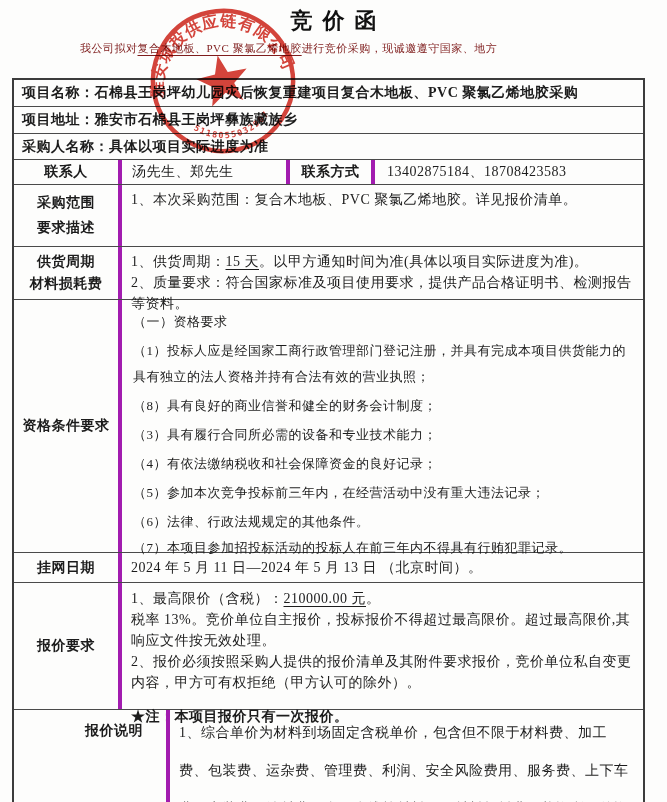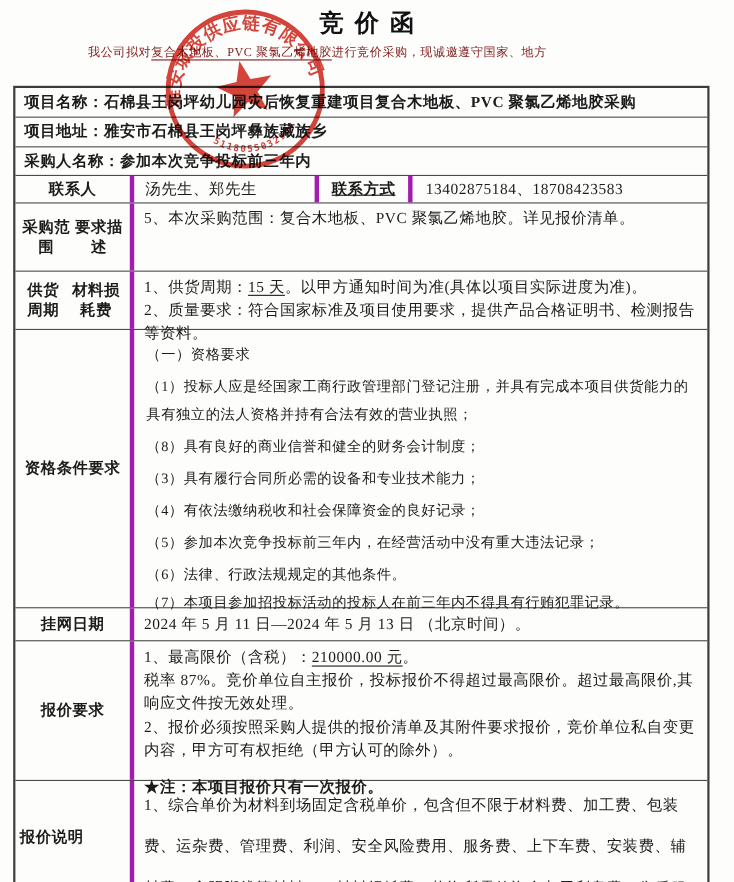--- a/index.html
+++ b/index.html
@@ -16,38 +16,38 @@
   .intro{font-size:11px;line-height:21px;color:#7f1d1d;letter-spacing:0.5px;}
   .intro .l1{padding-left:80px;}
   .intro .l2{padding-left:57px;}
   .u{text-decoration:underline;text-underline-offset:3px;}
   .tbl{
     position:absolute;left:12px;top:78px;width:629px;
     border:2px solid #3c3c3c;background:transparent;
     font-size:14px;letter-spacing:0.5px;
   }
   .row{display:flex;border-bottom:1px solid #4a4a4a;box-sizing:border-box;}
-  .row:last-child{border-bottom:none;}
+  .row:last-child{border-bottom:none;padding-left:48px;}
   .single{padding:4px 8px;font-weight:bold;align-items:flex-start;}
   .r-name{height:27px;}
   .r-addr{height:27px;}
   .r-purch{height:26px;}
   .cell{box-sizing:border-box;border-right:4px solid #a21caf;}
   .cell:last-child{border-right:none;}
   .labelcell{
-    width:108px;flex:0 0 108px;display:flex;
+    width:108px;flex:0 0 108px;display:flex;flex-direction:column;
     justify-content:space-evenly;align-items:center;
     font-weight:bold;text-align:center;padding:2px 4px;
   }
   .content{flex:1;padding:4px 9px;}
   .r-contact{height:25px;}
   .r-contact .cell{display:flex;align-items:center;}
   .c-lab{width:108px;flex:0 0 108px;justify-content:center;font-weight:bold;}
   .c-val{width:168px;flex:0 0 168px;padding:0 10px;}
-  .c-mlab{width:85px;flex:0 0 85px;justify-content:center;font-weight:bold;text-decoration:underline;}
+  .c-mlab{width:85px;flex:0 0 85px;justify-content:center;font-weight:bold;}
   .c-mval{flex:1;padding:0 12px;}
   .r-scope{height:62px;}
   .r-scope .content{line-height:21px;}
   .r-supply{height:53px;}
   .r-supply .content{line-height:21px;}
   .r-qual{height:253px;}
   .r-qual .content{padding:9px 9px 4px 11px;font-size:13px;}
   .qitem{line-height:26px;margin-bottom:3px;}
   .qitem.tight{margin-bottom:0;}
   .r-date{height:30px;}
@@ -78,36 +78,36 @@
 
     <div class="row single r-name">
       <span>项目名称：石棉县王岗坪幼儿园灾后恢复重建项目复合木地板、PVC 聚氯乙烯地胶采购</span>
     </div>
 
     <div class="row single r-addr">
       <span>项目地址：雅安市石棉县王岗坪彝族藏族乡</span>
     </div>
 
     <div class="row single r-purch">
-      <span>采购人名称：参加本次竞争投标前三年内</span>
+      <span>采购人名称：具体以项目实际进度为准</span>
     </div>
 
     <div class="row r-contact">
       <div class="cell c-lab">联系人</div>
       <div class="cell c-val">汤先生、郑先生</div>
       <div class="cell c-mlab">联系方式</div>
       <div class="cell c-mval">13402875184、18708423583</div>
     </div>
 
     <div class="row r-scope">
       <div class="cell labelcell">
         <span>采购范围</span>
         <span>要求描述</span>
       </div>
-      <div class="cell content">5、本次采购范围：复合木地板、PVC 聚氯乙烯地胶。详见报价清单。</div>
+      <div class="cell content">1、本次采购范围：复合木地板、PVC 聚氯乙烯地胶。详见报价清单。</div>
     </div>
 
     <div class="row r-supply">
       <div class="cell labelcell">
         <span>供货周期</span>
         <span>材料损耗费</span>
       </div>
       <div class="cell content">
         <div><span>1、供货周期：</span><span class="u">15 天</span><span>。以甲方通知时间为准(具体以项目实际进度为准)。</span></div>
         <div>2、质量要求：符合国家标准及项目使用要求，提供产品合格证明书、检测报告等资料。</div>
@@ -130,21 +130,21 @@
 
     <div class="row r-date">
       <div class="cell labelcell">挂网日期</div>
       <div class="cell content">2024 年 5 月 11 日—2024 年 5 月 13 日 （北京时间）。</div>
     </div>
 
     <div class="row r-quote">
       <div class="cell labelcell">报价要求</div>
       <div class="cell content">
         <div><span>1、最高限价（含税）：</span><span class="u">210000.00 元</span><span>。</span></div>
-        <div>税率 87%。竞价单位自主报价，投标报价不得超过最高限价。超过最高限价,其响应文件按无效处理。</div>
+        <div>税率 13%。竞价单位自主报价，投标报价不得超过最高限价。超过最高限价,其响应文件按无效处理。</div>
         <div>2、报价必须按照采购人提供的报价清单及其附件要求报价，竞价单位私自变更内容，甲方可有权拒绝（甲方认可的除外）。</div>
         <div class="note">★注：本项目报价只有一次报价。</div>
       </div>
     </div>
 
     <div class="row r-notes">
       <div class="cell labelcell" style="justify-content:flex-start;padding-top:12px;">报价说明</div>
       <div class="cell content">1、综合单价为材料到场固定含税单价，包含但不限于材料费、加工费、包装费、运杂费、管理费、利润、安全风险费用、服务费、上下车费、安装费、辅材费（含踢脚线等材料）、材料损耗费、垫资所需的资金占用利息费、售后服务费以及相关税费等抵</div>
     </div>
 

